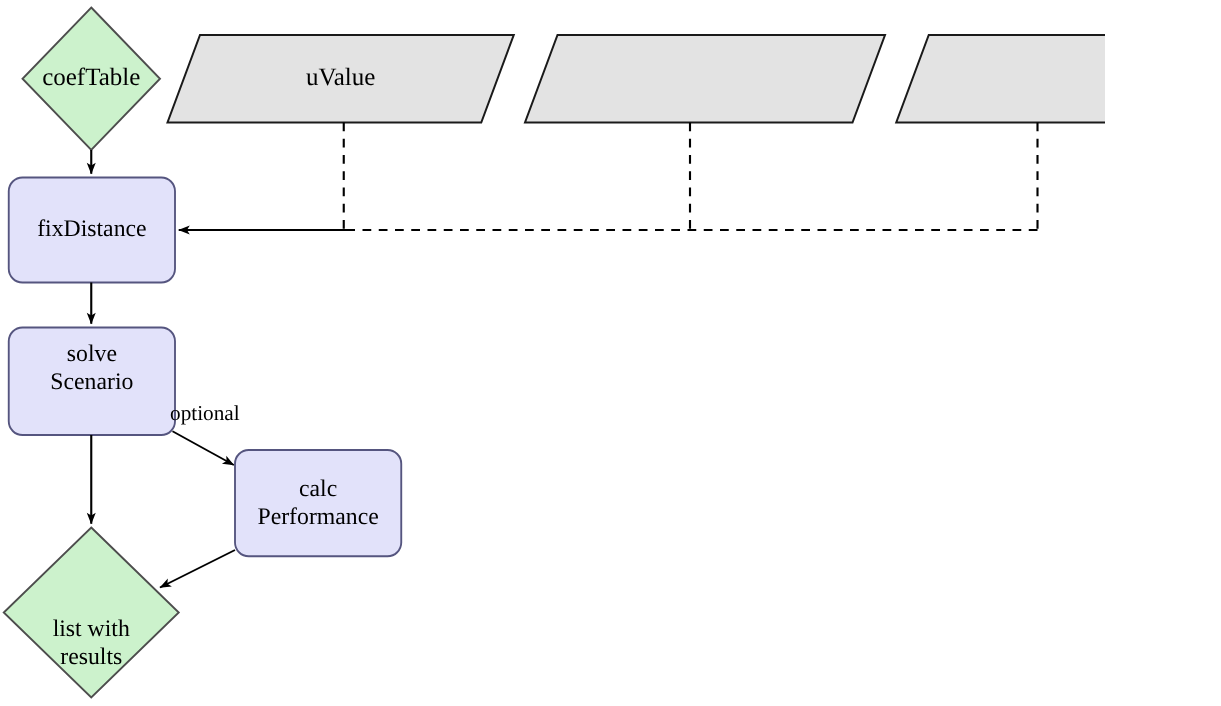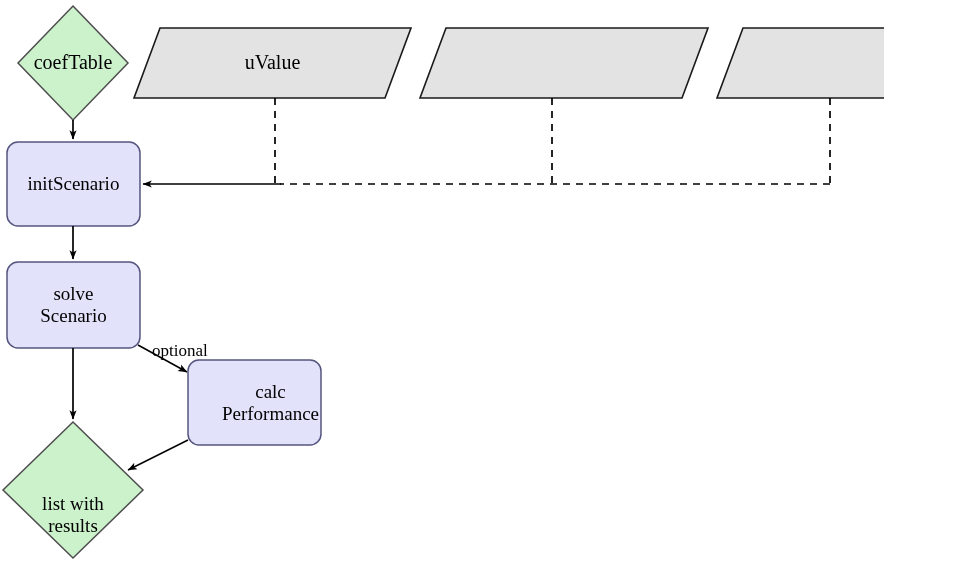--- a/index.html
+++ b/index.html
@@ -119,32 +119,32 @@
       <path d="M188,440 L128,470" fill="none" stroke="#000000" stroke-width="1.5" marker-end="url(#arrow)"></path>
     </g>
   </svg>
 
   <div class="node-label lbl-20" style="left:18px; top:43px; width:110px; height:40px;">coefTable</div>
 
   <div class="node-label lbl-20" style="left:160px; top:43px; width:225px; height:40px;">uValue</div>
 
 
 
-  <div class="node-label lbl-19" style="left:7px; top:164px; width:133px; height:40px;">initScenario</div>
+  <div class="node-label lbl-19" style="left:7px; top:164px; width:133px; height:40px;">fixDistance</div>
 
-  <div class="node-label lbl-19" style="left:7px; top:274px; width:133px; height:62px;">solve
+  <div class="node-label lbl-19" style="left:7px; top:264px; width:133px; height:62px;">solve
 Scenario</div>
 
-  <div class="node-label lbl-19" style="left:204px; top:372px; width:133px; height:62px;">calc
+  <div class="node-label lbl-19" style="left:188px; top:372px; width:133px; height:62px;">calc
 Performance</div>
 
   <div class="node-label lbl-19" style="left:10px; top:484px; width:126px; height:62px;">list with
 results</div>
 
-  <div class="edge-label" style="left:152px; top:321px;margin-top:20px;">optional</div>
+  <div class="edge-label" style="left:136px; top:321px;">optional</div>
 
   <div class="hit" style="left:18px; top:6px; width:110px; height:114px;"></div>
   <div class="hit" style="left:134px; top:28px; width:277px; height:70px;"></div>
   <div class="hit" style="left:420px; top:28px; width:288px; height:70px;"></div>
   <div class="hit" style="left:717px; top:28px; width:256px; height:70px;"></div>
   <div class="hit" style="left:7px; top:142px; width:133px; height:84px;"></div>
   <div class="hit" style="left:7px; top:262px; width:133px; height:86px;"></div>
   <div class="hit" style="left:188px; top:360px; width:133px; height:85px;"></div>
   <div class="hit" style="left:3px; top:422px; width:140px; height:136px;"></div>
 

